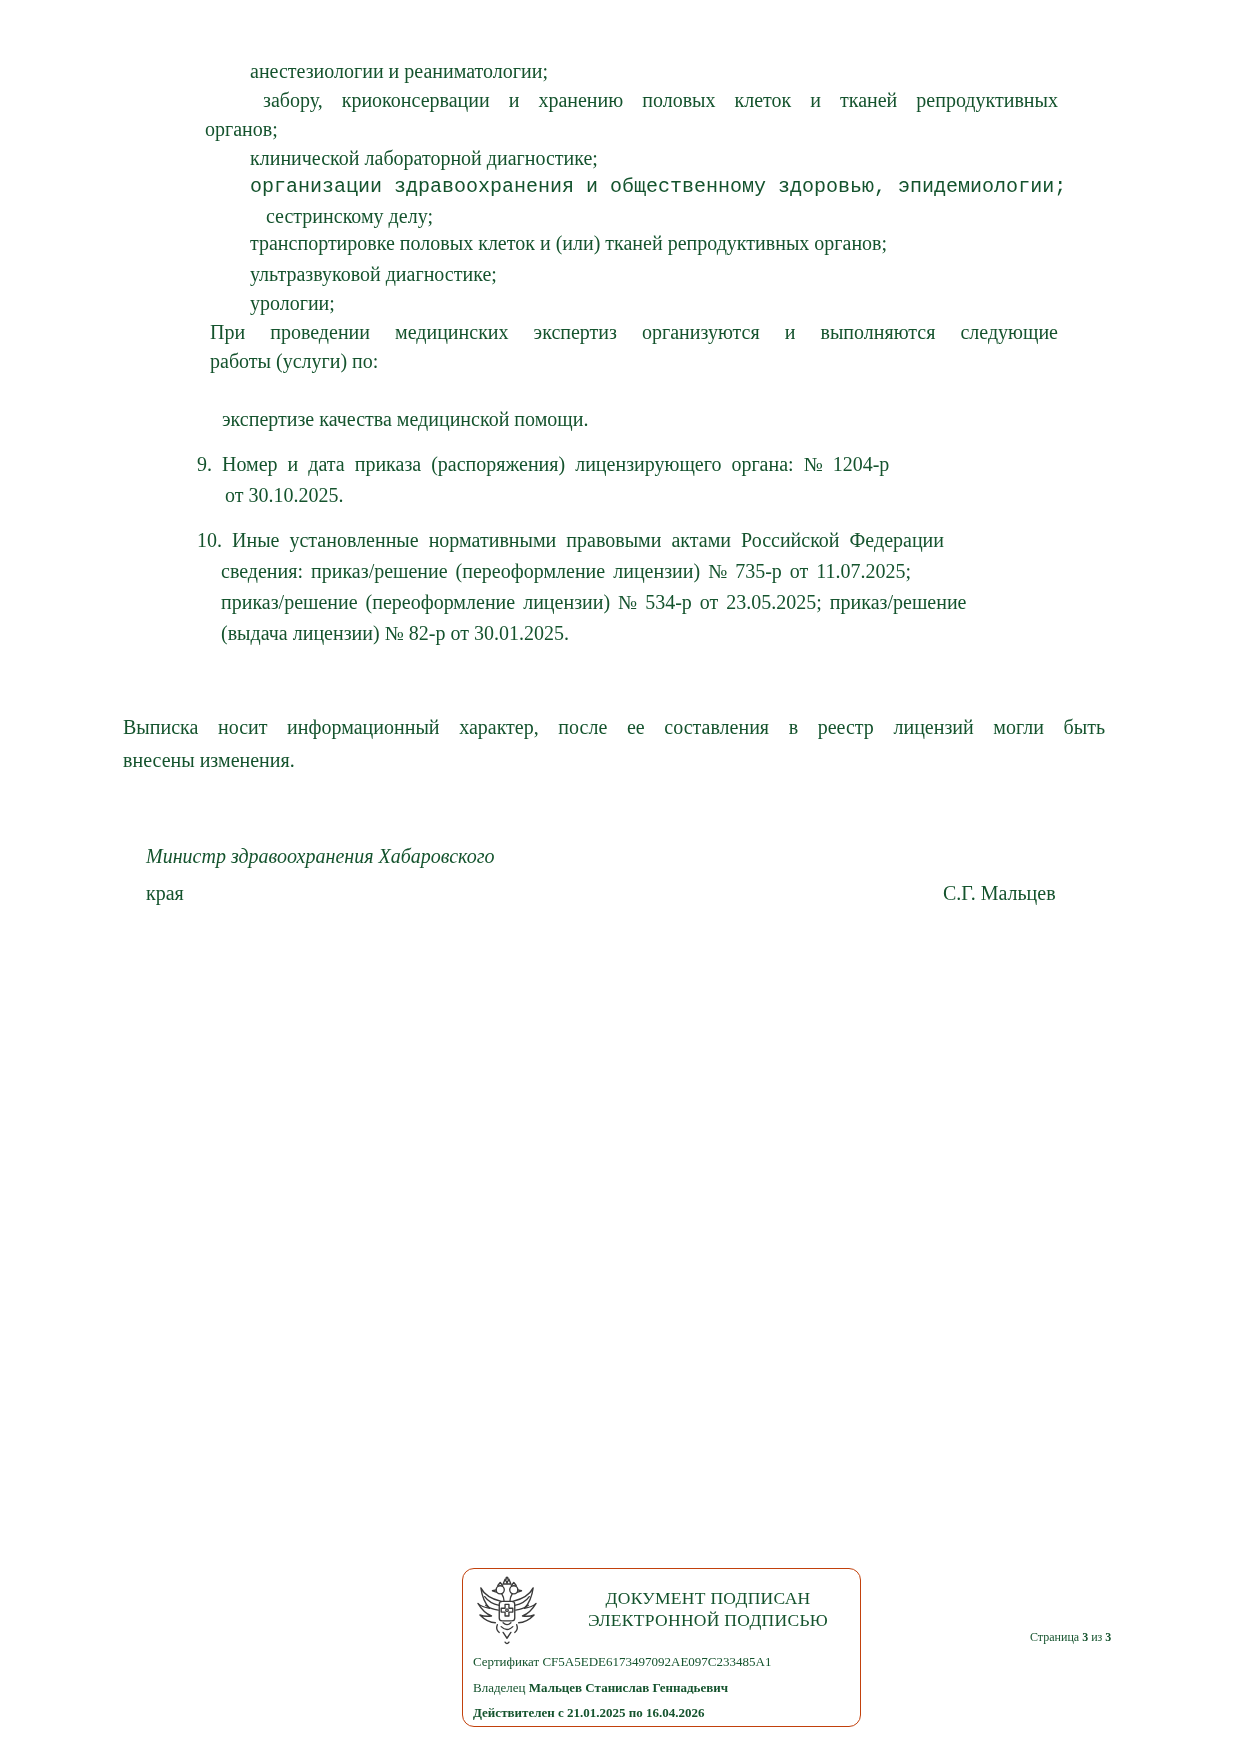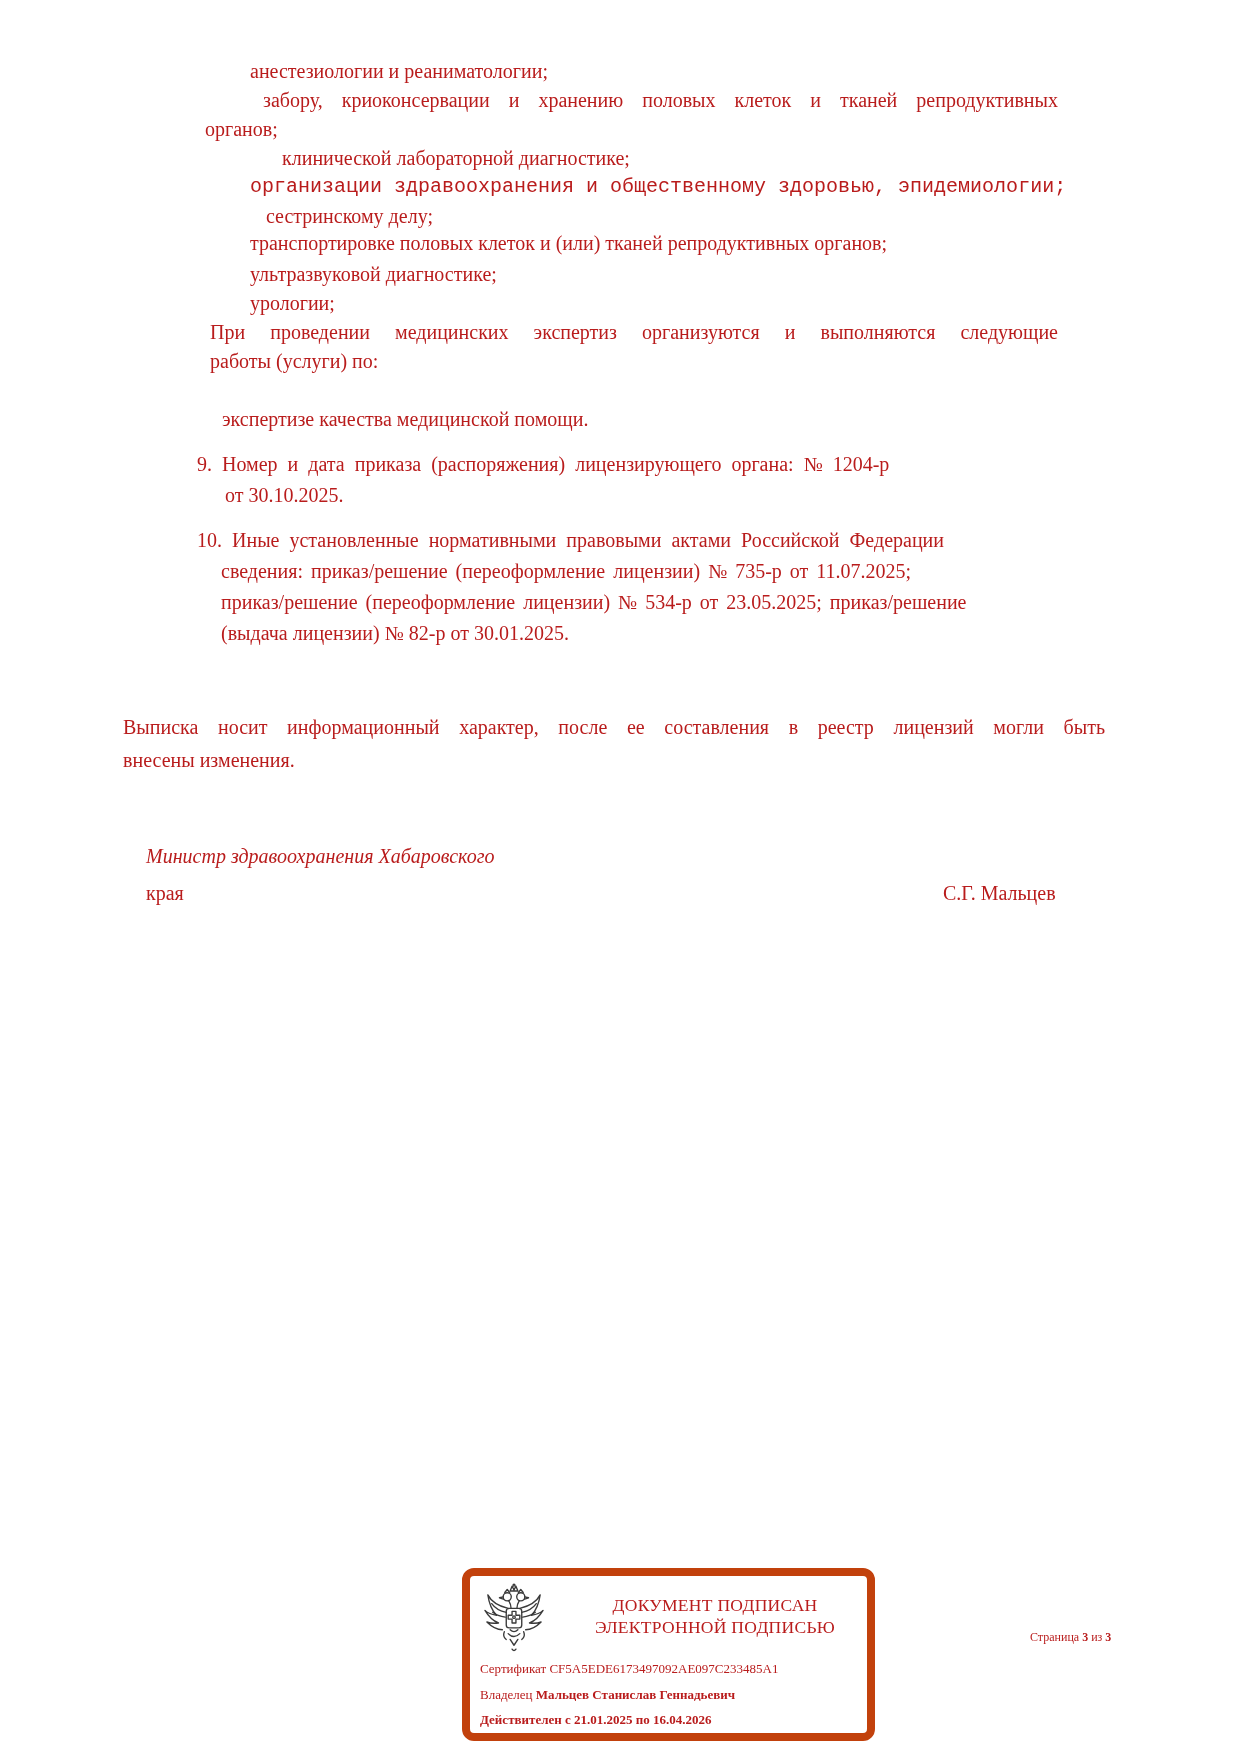--- a/index.html
+++ b/index.html
@@ -1,46 +1,46 @@
 <!DOCTYPE html>
 <html><head>
 <meta charset="utf-8">
 <style>
   html,body{margin:0;padding:0;background:#ffffff;}
   #page{position:relative;width:1241px;height:1755px;background:#ffffff;overflow:hidden;
-        font-family:"Liberation Serif",serif;color:#b91c1c;}
+        font-family:"Liberation Serif",serif;color:#14532d;}
   .line{position:absolute;font-size:20px;line-height:26px;white-space:nowrap;}
   .just{white-space:normal;text-align:justify;text-align-last:justify;}
   .ws5{word-spacing:5px;}
   .ws3{word-spacing:3px;}
   
   .sig{position:absolute;font-size:20px;line-height:26px;white-space:nowrap;}
   
   #stamp{position:absolute;left:462px;top:1568px;width:397px;height:157px;
-         border:8px solid #c2410c;border-radius:12px;background:#fff;}
+         border:1px solid #c2410c;border-radius:12px;background:#fff;}
   #stamp .emblem{position:absolute;left:13px;top:7px;width:62px;height:78px;}
   #stamp .stitle{position:absolute;left:110px;top:18px;width:270px;text-align:center;
                  font-size:17.5px;line-height:22px;letter-spacing:0.3px;}
   #stamp .srow{position:absolute;left:10px;font-size:13px;line-height:19px;white-space:nowrap;}
   #stamp .cert{top:83px;}
   #stamp .owner{top:109px;}
   #stamp .valid{top:134px;font-weight:bold;}
   .b{font-weight:bold;}
   #pagenum{position:absolute;left:1030px;top:1630px;font-size:12px;white-space:nowrap;}
   #pagenum span{margin:0;}
 </style>
 </head>
 <body>
 
 <div id="page">
 
   <div class="line" style="left:250px;top:58px;">анестезиологии и реаниматологии;</div>
   <div class="line just" style="left:263px;top:87px;width:795px;">забору, криоконсервации и хранению половых клеток и тканей репродуктивных</div>
   <div class="line" style="left:205px;top:116px;">органов;</div>
-  <div class="line" style="left:250px;top:145px;margin-left:32px;">клинической лабораторной диагностике;</div>
+  <div class="line" style="left:250px;top:145px;">клинической лабораторной диагностике;</div>
   <div class="line" style="left:250px;top:174px;font-family:Liberation Mono, monospace;">организации здравоохранения и общественному здоровью, эпидемиологии;</div>
   <div class="line" style="left:266px;top:203px;">сестринскому делу;</div>
   <div class="line" style="left:250px;top:230px;">транспортировке половых клеток и (или) тканей репродуктивных органов;</div>
   <div class="line" style="left:250px;top:261px;">ультразвуковой диагностике;</div>
   <div class="line" style="left:250px;top:290px;">урологии;</div>
   <div class="line just" style="left:210px;top:319px;width:848px;">При проведении медицинских экспертиз организуются и выполняются следующие</div>
   <div class="line" style="left:210px;top:348px;">работы (услуги) по:</div>
   <div class="line" style="left:222px;top:406px;">экспертизе качества медицинской помощи.</div>
 
   <div class="line ws5" style="left:197px;top:451px;">9. Номер и дата приказа (распоряжения) лицензирующего органа: № 1204-р</div>

